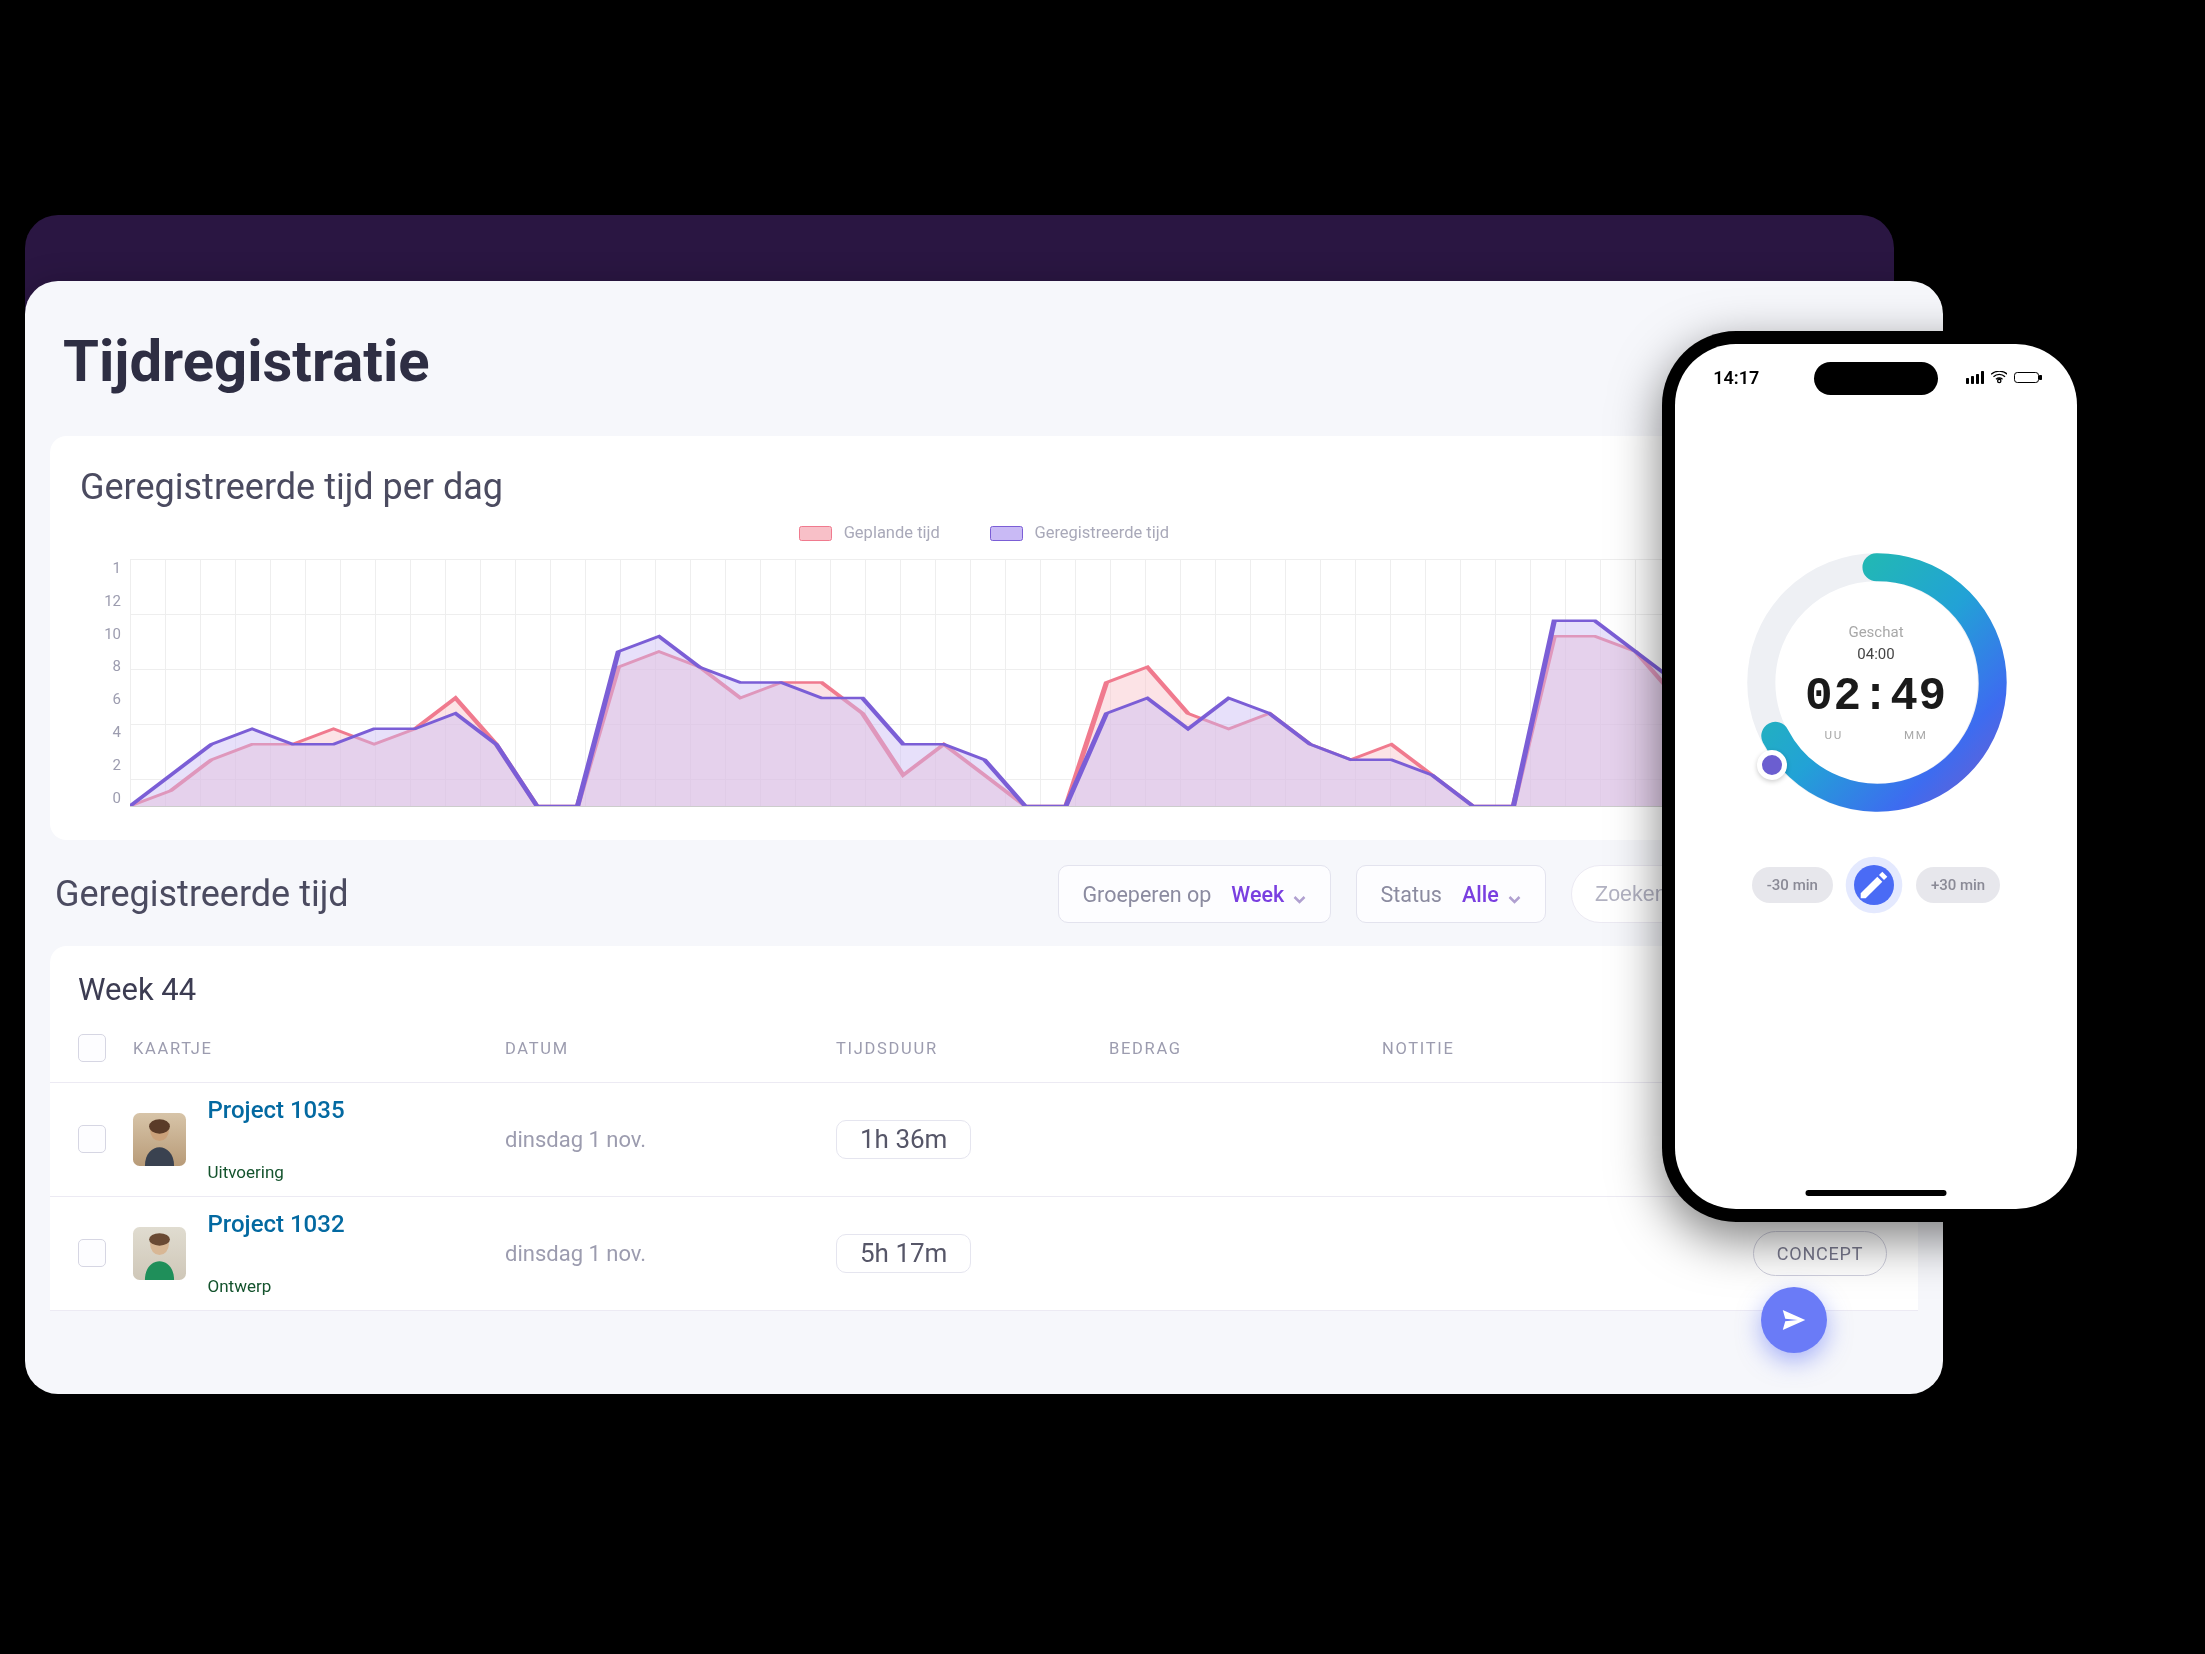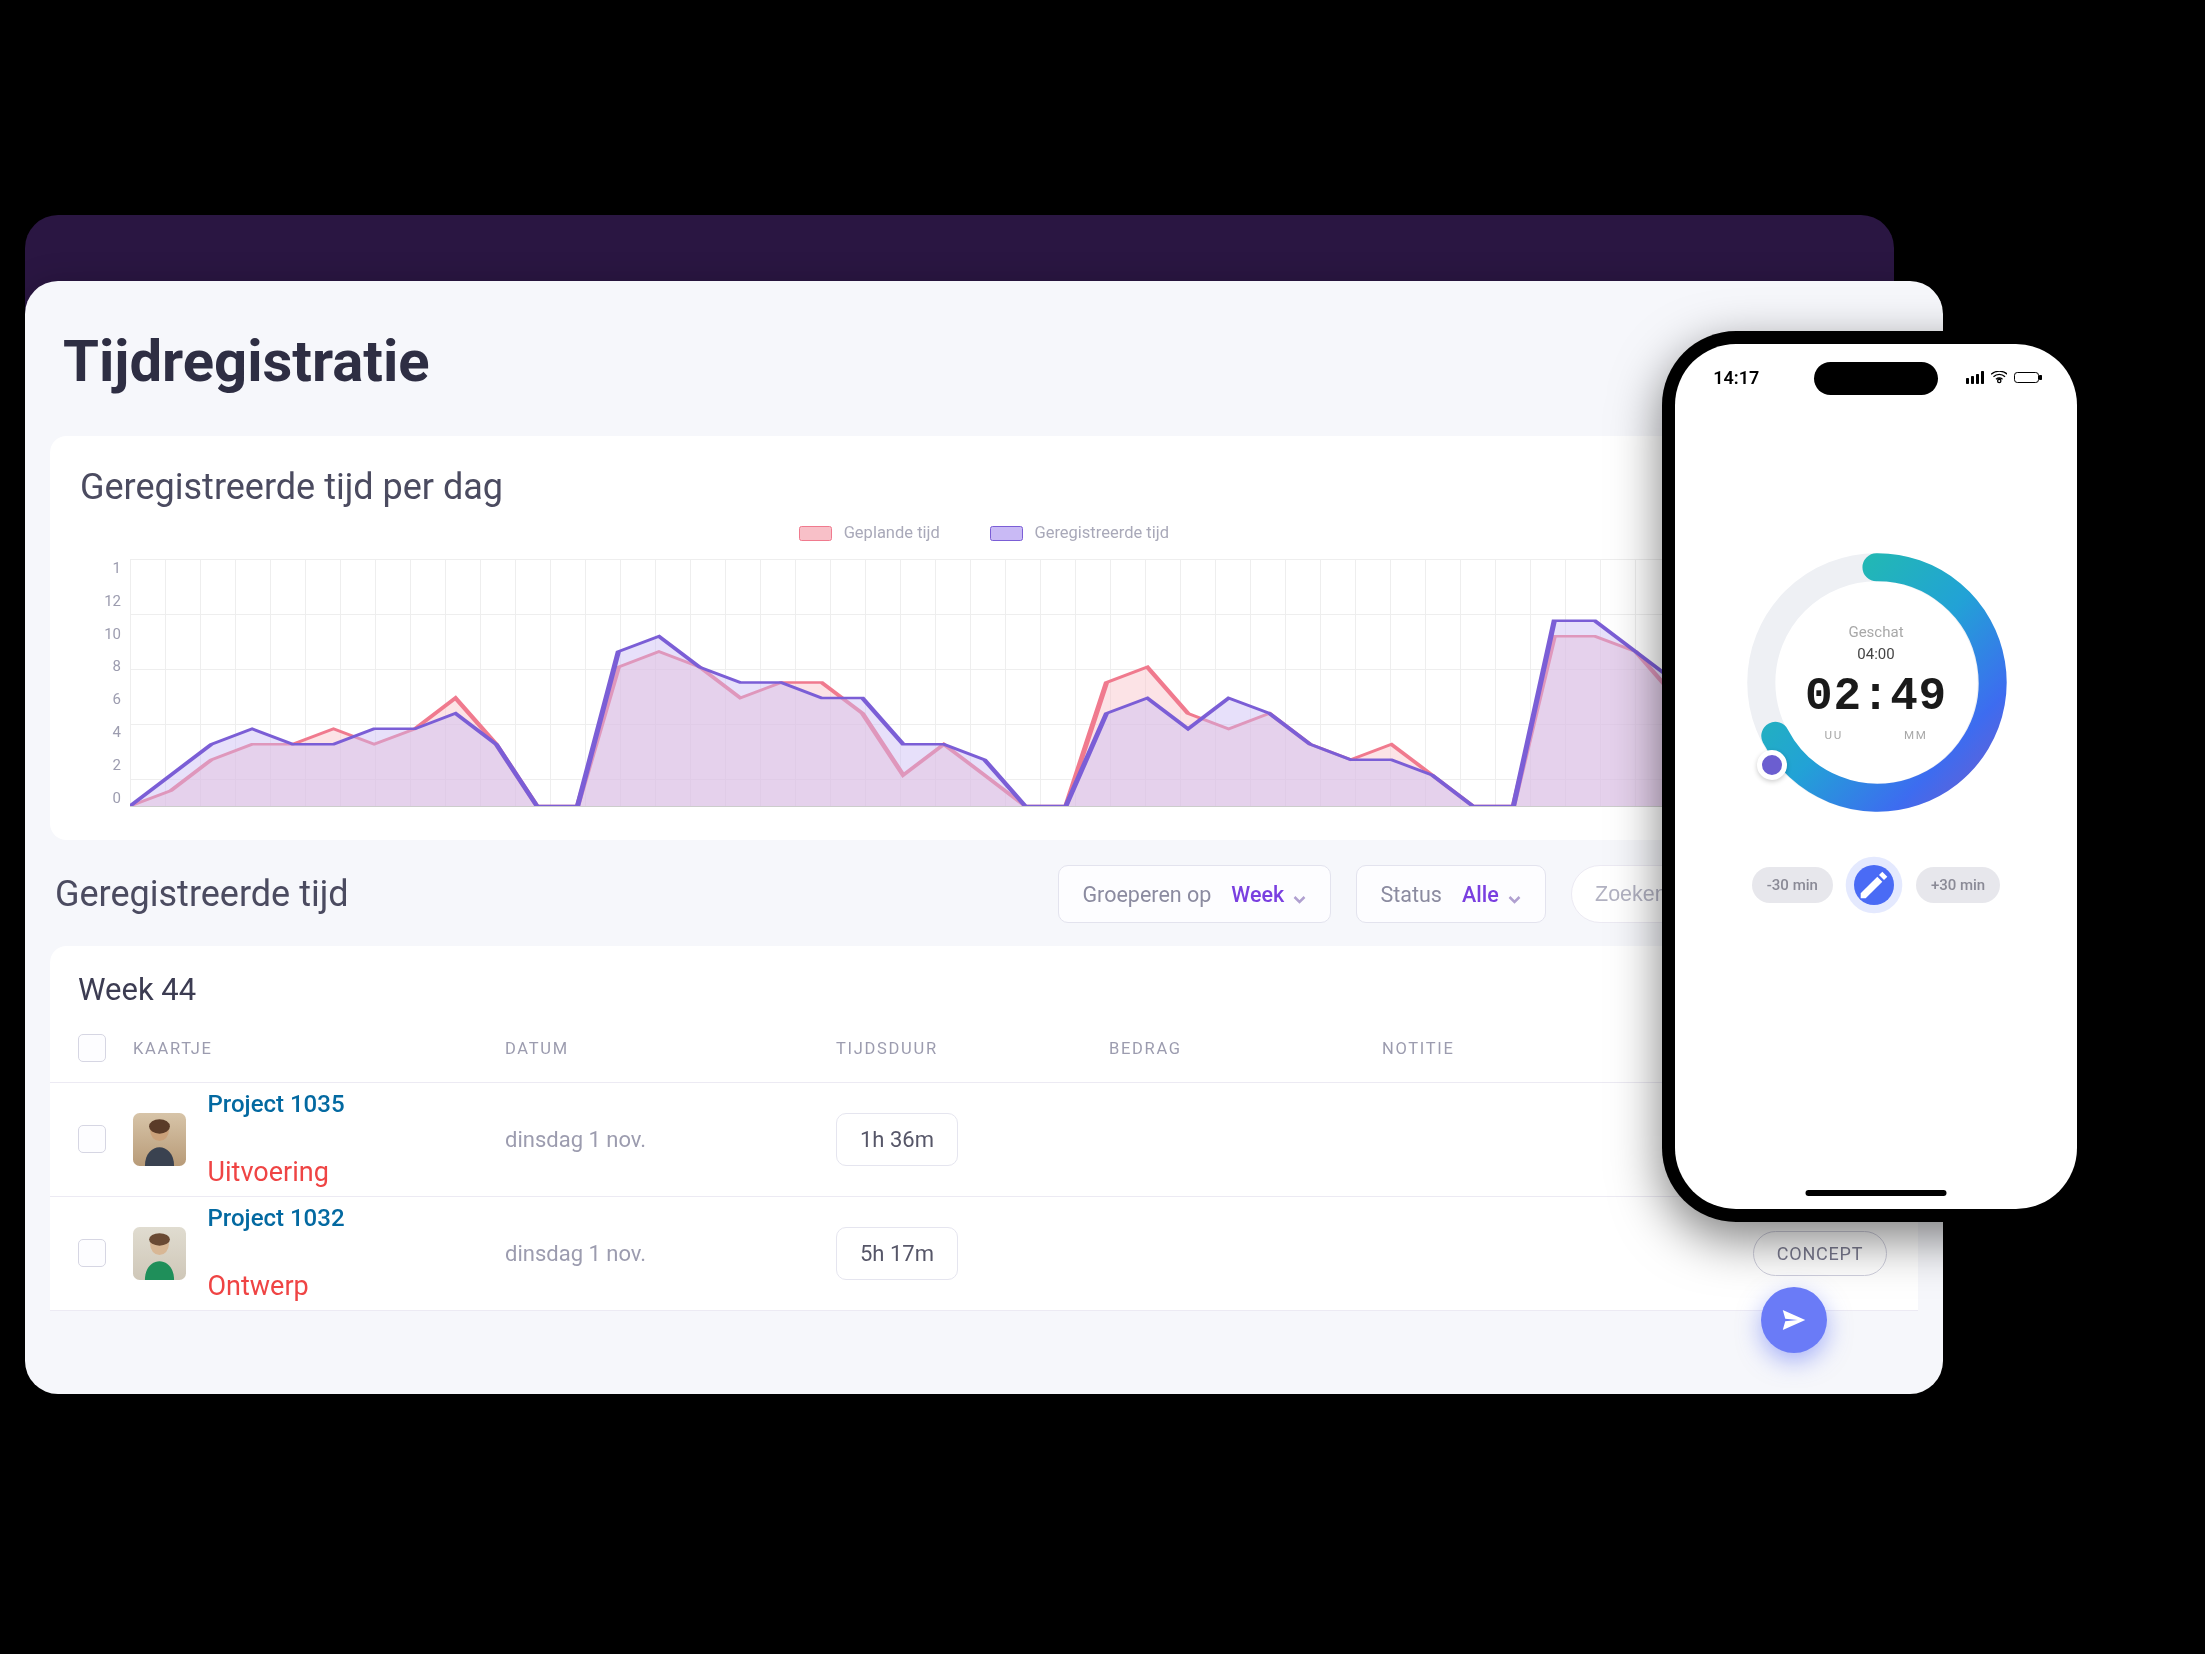--- a/index.html
+++ b/index.html
@@ -144,27 +144,27 @@
     margin-left: 28px; cursor: pointer; background:#fdfdff;
   }
   .card-cell { display: flex; align-items: center; gap: 21.5px; }
   .avatar {
     width: 53px; height: 53px; border-radius: 6.6px; background: linear-gradient(#d7c4a8,#b89b78);
     display: inline-flex; align-items: flex-end; justify-content: center; overflow: hidden;
   }
   .avatar.green { background: linear-gradient(#e0dcd0,#cfc7b8); }
   .avatar svg { width: 43px; height: 50px; }
   .proj-name { font-size: 24px; color: #0369a1; font-weight: 500; }
-  .proj-sub { font-size: 27px; color: #ef4444; margin-top: 38px; }
+  .proj-sub { font-size: 17px; color: #14532d; margin-top: 38px; }
   .date-cell { font-size: 22px; color: #9c9caf; }
   .time-pill {
     display: inline-flex; align-items: center; justify-content: center;
     border: 1.7px solid #e5e5ef; border-radius: 10px;
-    height: 53px; padding: 0 23px;
-    font-size: 22px; color: #565668;
+    height: 39px; padding: 0 23px;
+    font-size: 26px; color: #565668;
     cursor: pointer; background:#fff;
   }
   .status-pill {
     display: inline-flex; align-items: center; justify-content: center;
     border: 1.7px solid #cfcfdd; border-radius: 33px;
     height: 45px; padding: 0 23px;
     font-size: 18px; color: #7a7a8f; letter-spacing: 0.8px;
     margin: 0 auto;
   }
 

